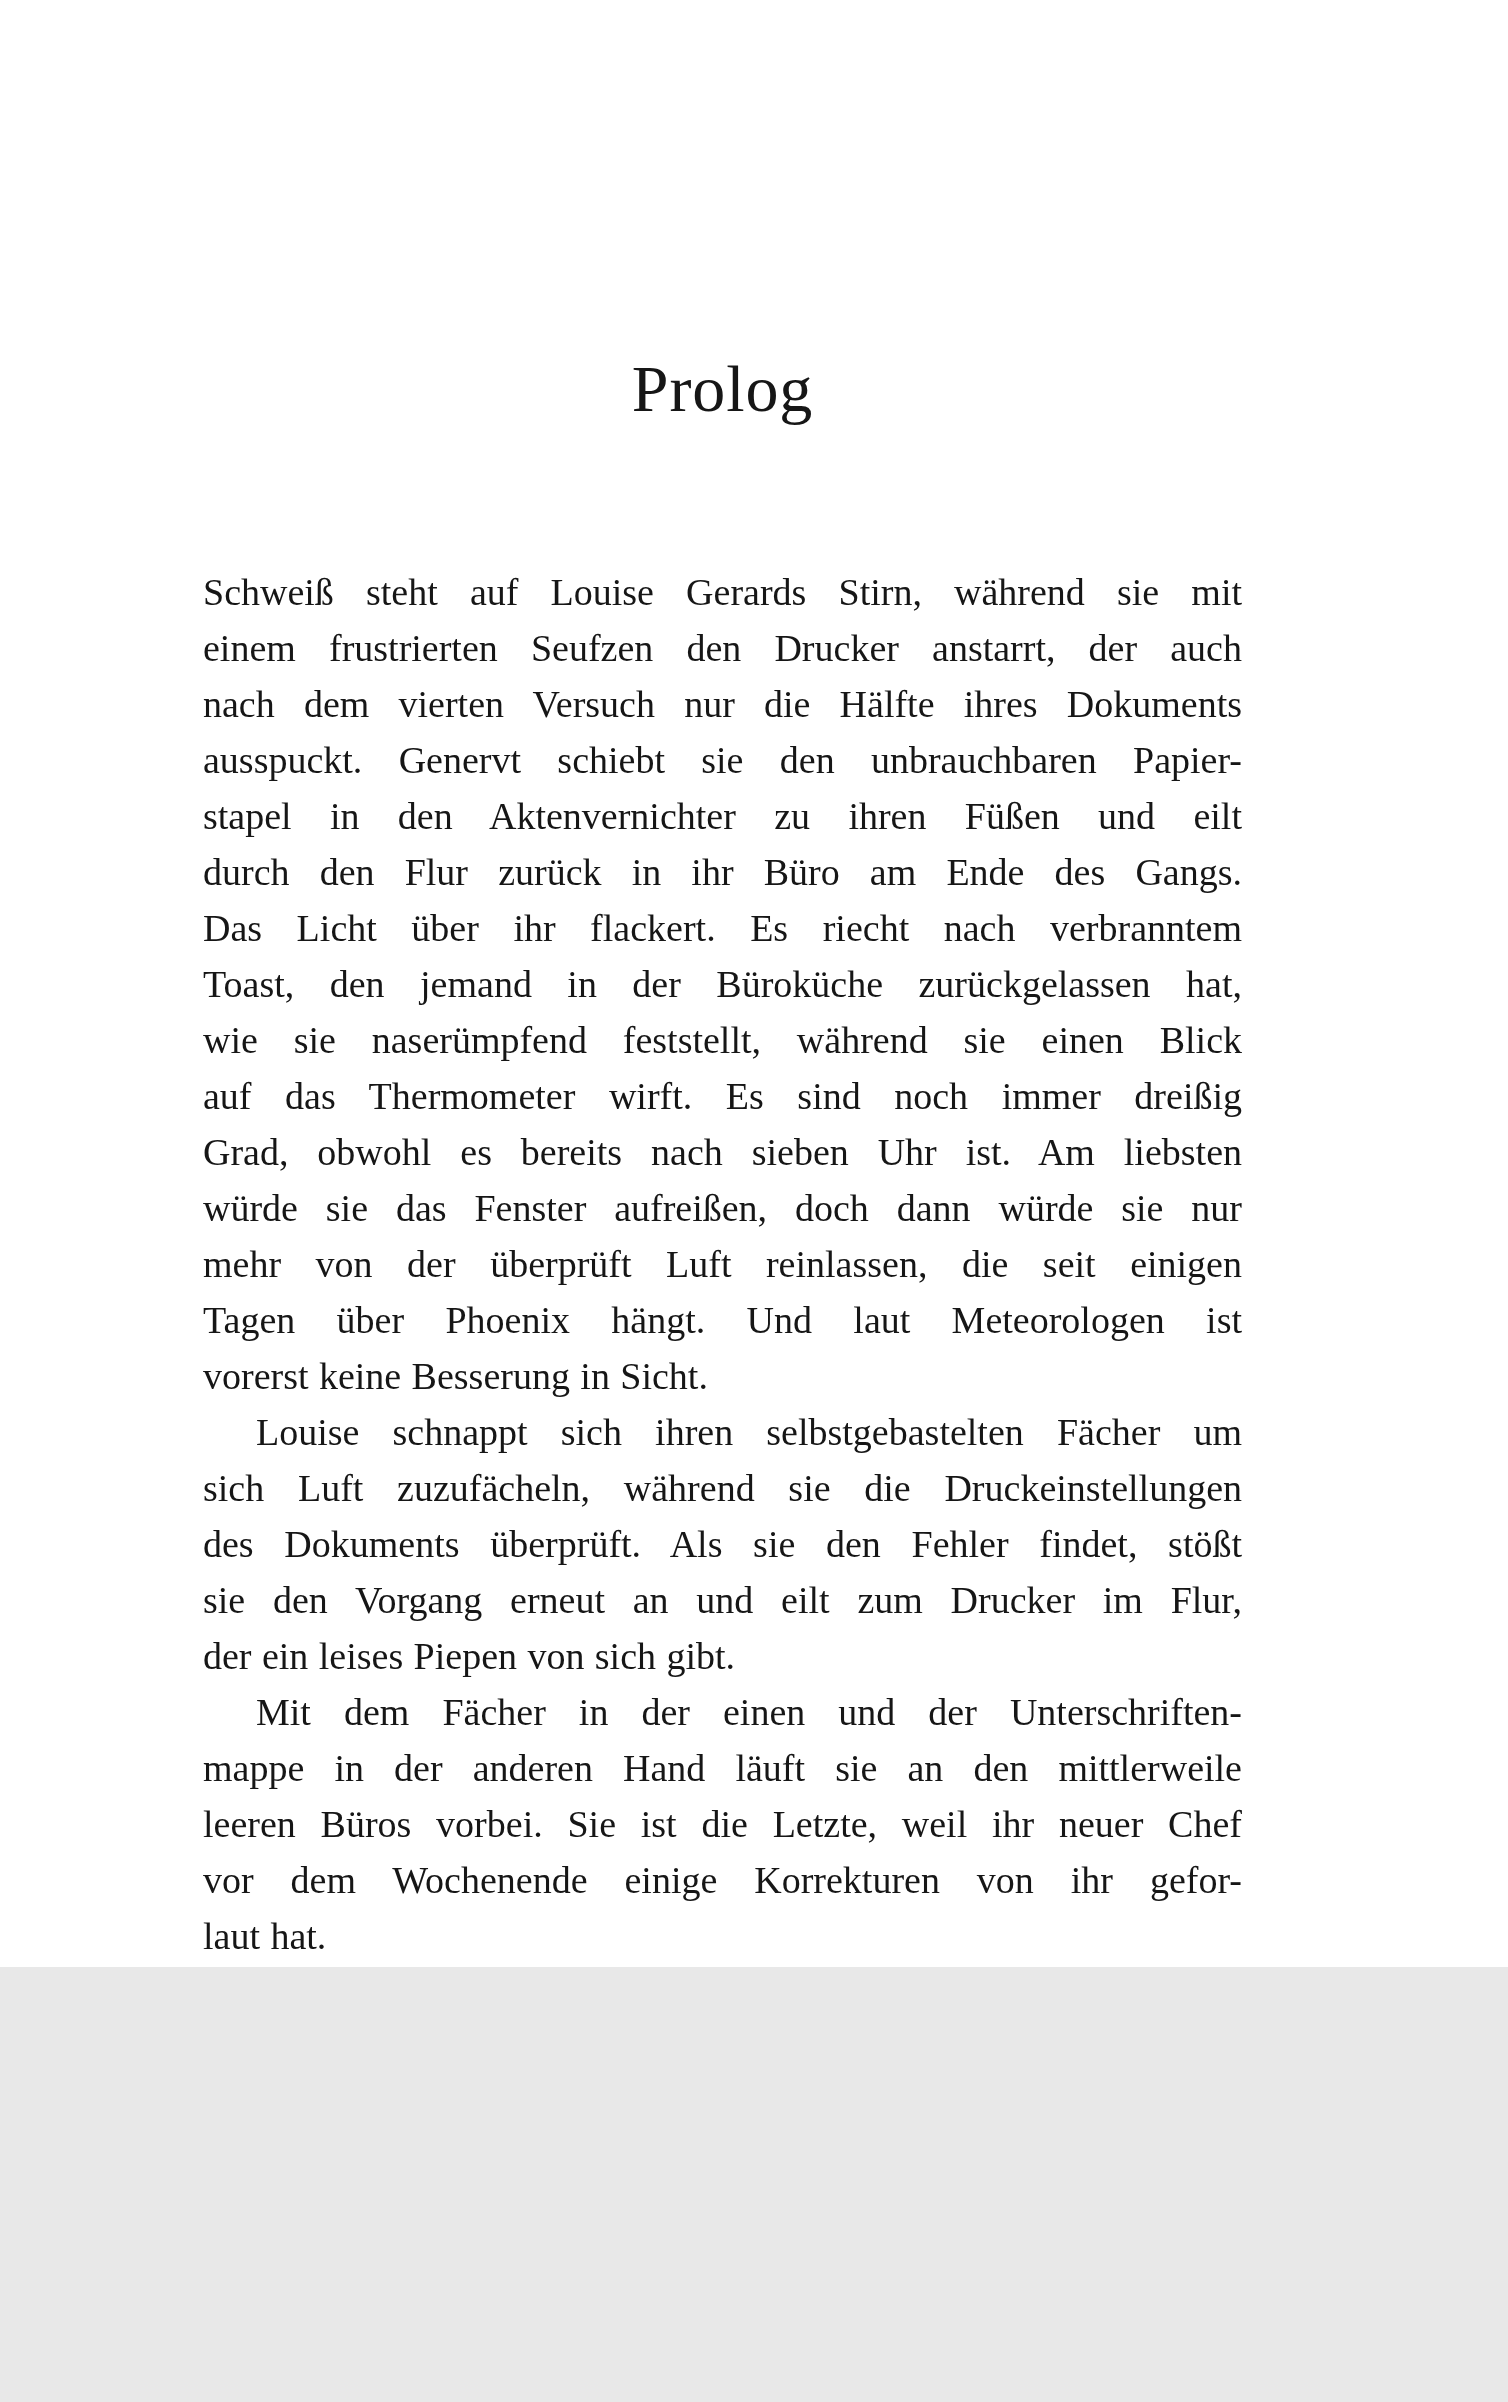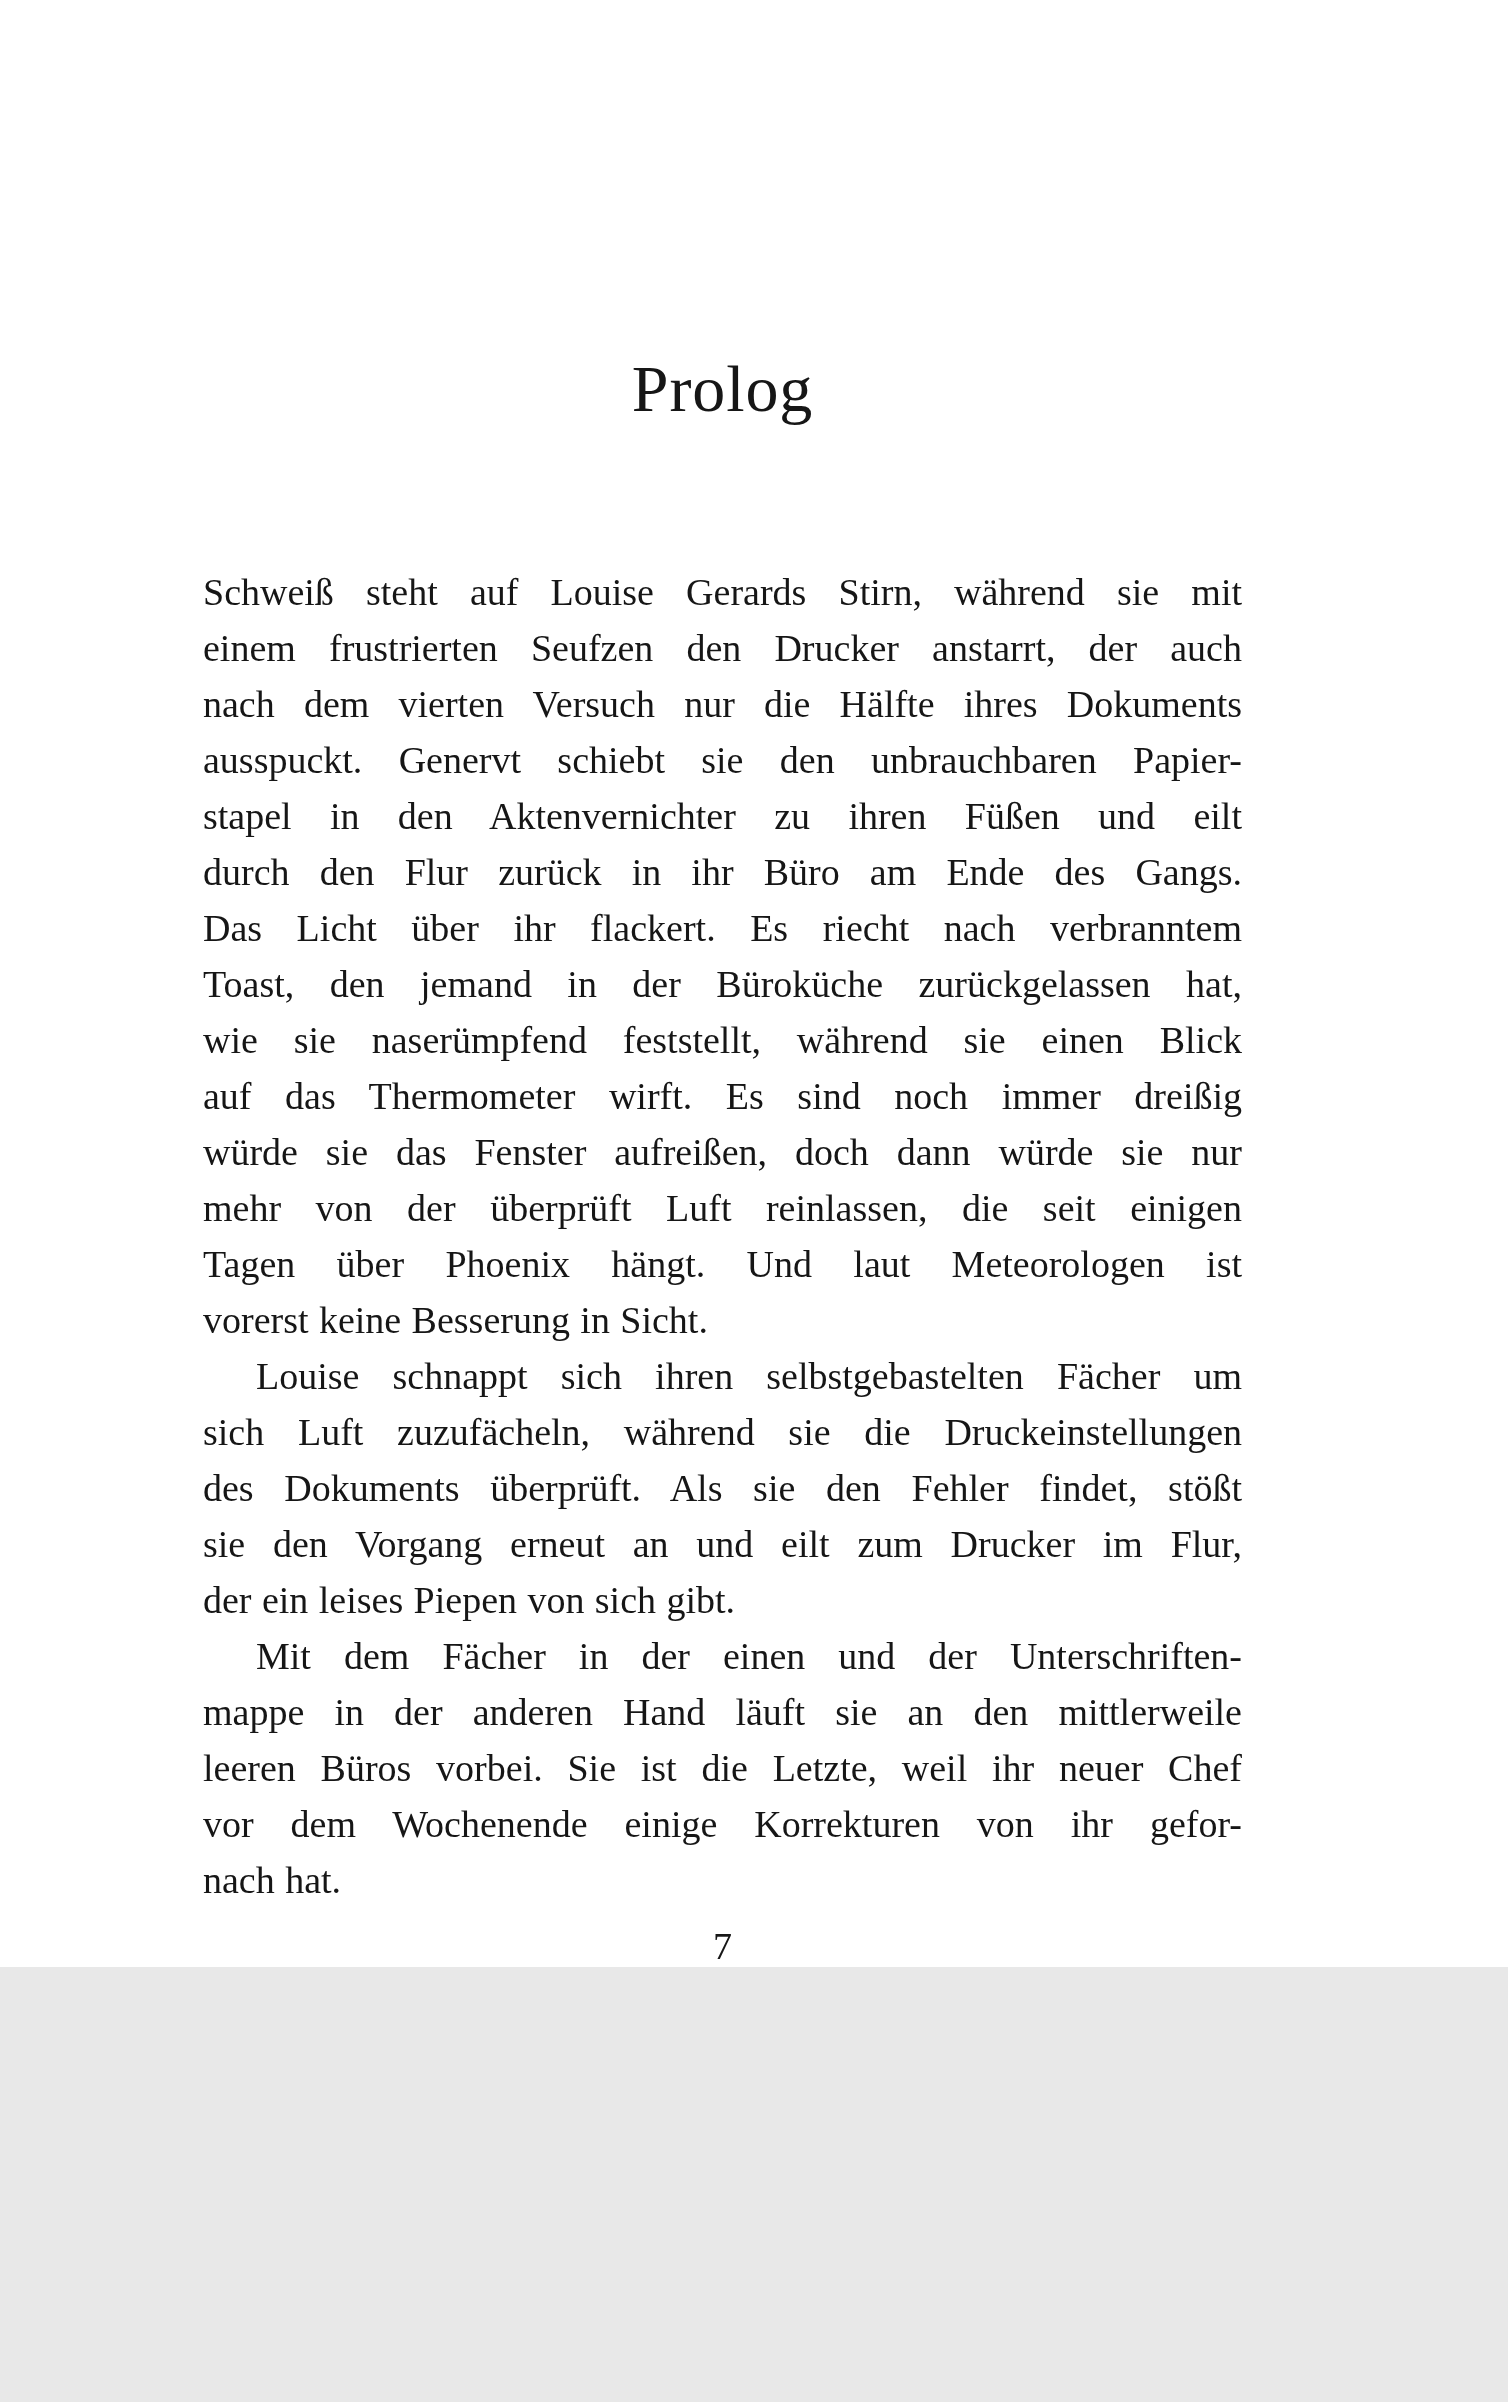--- a/index.html
+++ b/index.html
@@ -71,37 +71,38 @@
           <span class="line">Schweiß steht auf Louise Gerards Stirn, während sie mit</span>
           <span class="line">einem frustrierten Seufzen den Drucker anstarrt, der auch</span>
           <span class="line">nach dem vierten Versuch nur die Hälfte ihres Dokuments</span>
           <span class="line">ausspuckt. Genervt schiebt sie den unbrauchbaren Papier-</span>
           <span class="line">stapel in den Aktenvernichter zu ihren Füßen und eilt</span>
           <span class="line">durch den Flur zurück in ihr Büro am Ende des Gangs.</span>
           <span class="line">Das Licht über ihr flackert. Es riecht nach verbranntem</span>
           <span class="line">Toast, den jemand in der Büroküche zurückgelassen hat,</span>
           <span class="line">wie sie naserümpfend feststellt, während sie einen Blick</span>
           <span class="line">auf das Thermometer wirft. Es sind noch immer dreißig</span>
+          <span class="line">Grad, obwohl es bereits nach sieben Uhr ist. Am liebsten</span>
           <span class="line">würde sie das Fenster aufreißen, doch dann würde sie nur</span>
           <span class="line">mehr von der überprüft Luft reinlassen, die seit einigen</span>
           <span class="line">Tagen über Phoenix hängt. Und laut Meteorologen ist</span>
           <span class="line last">vorerst keine Besserung in Sicht.</span>
         </p>
         <p class="para indent">
           <span class="line">Louise schnappt sich ihren selbstgebastelten Fächer um</span>
           <span class="line">sich Luft zuzufächeln, während sie die Druckeinstellungen</span>
           <span class="line">des Dokuments überprüft. Als sie den Fehler findet, stößt</span>
           <span class="line">sie den Vorgang erneut an und eilt zum Drucker im Flur,</span>
           <span class="line last">der ein leises Piepen von sich gibt.</span>
         </p>
         <p class="para indent">
           <span class="line">Mit dem Fächer in der einen und der Unterschriften-</span>
           <span class="line">mappe in der anderen Hand läuft sie an den mittlerweile</span>
           <span class="line">leeren Büros vorbei. Sie ist die Letzte, weil ihr neuer Chef</span>
           <span class="line">vor dem Wochenende einige Korrekturen von ihr gefor-</span>
-          <span class="line last">nach hat.</span>
+          <span class="line last">laut hat.</span>
         </p>
       </div>
 
     <div class="page-number">7</div>
   </div>
 </div>
 
 
 </body></html>

